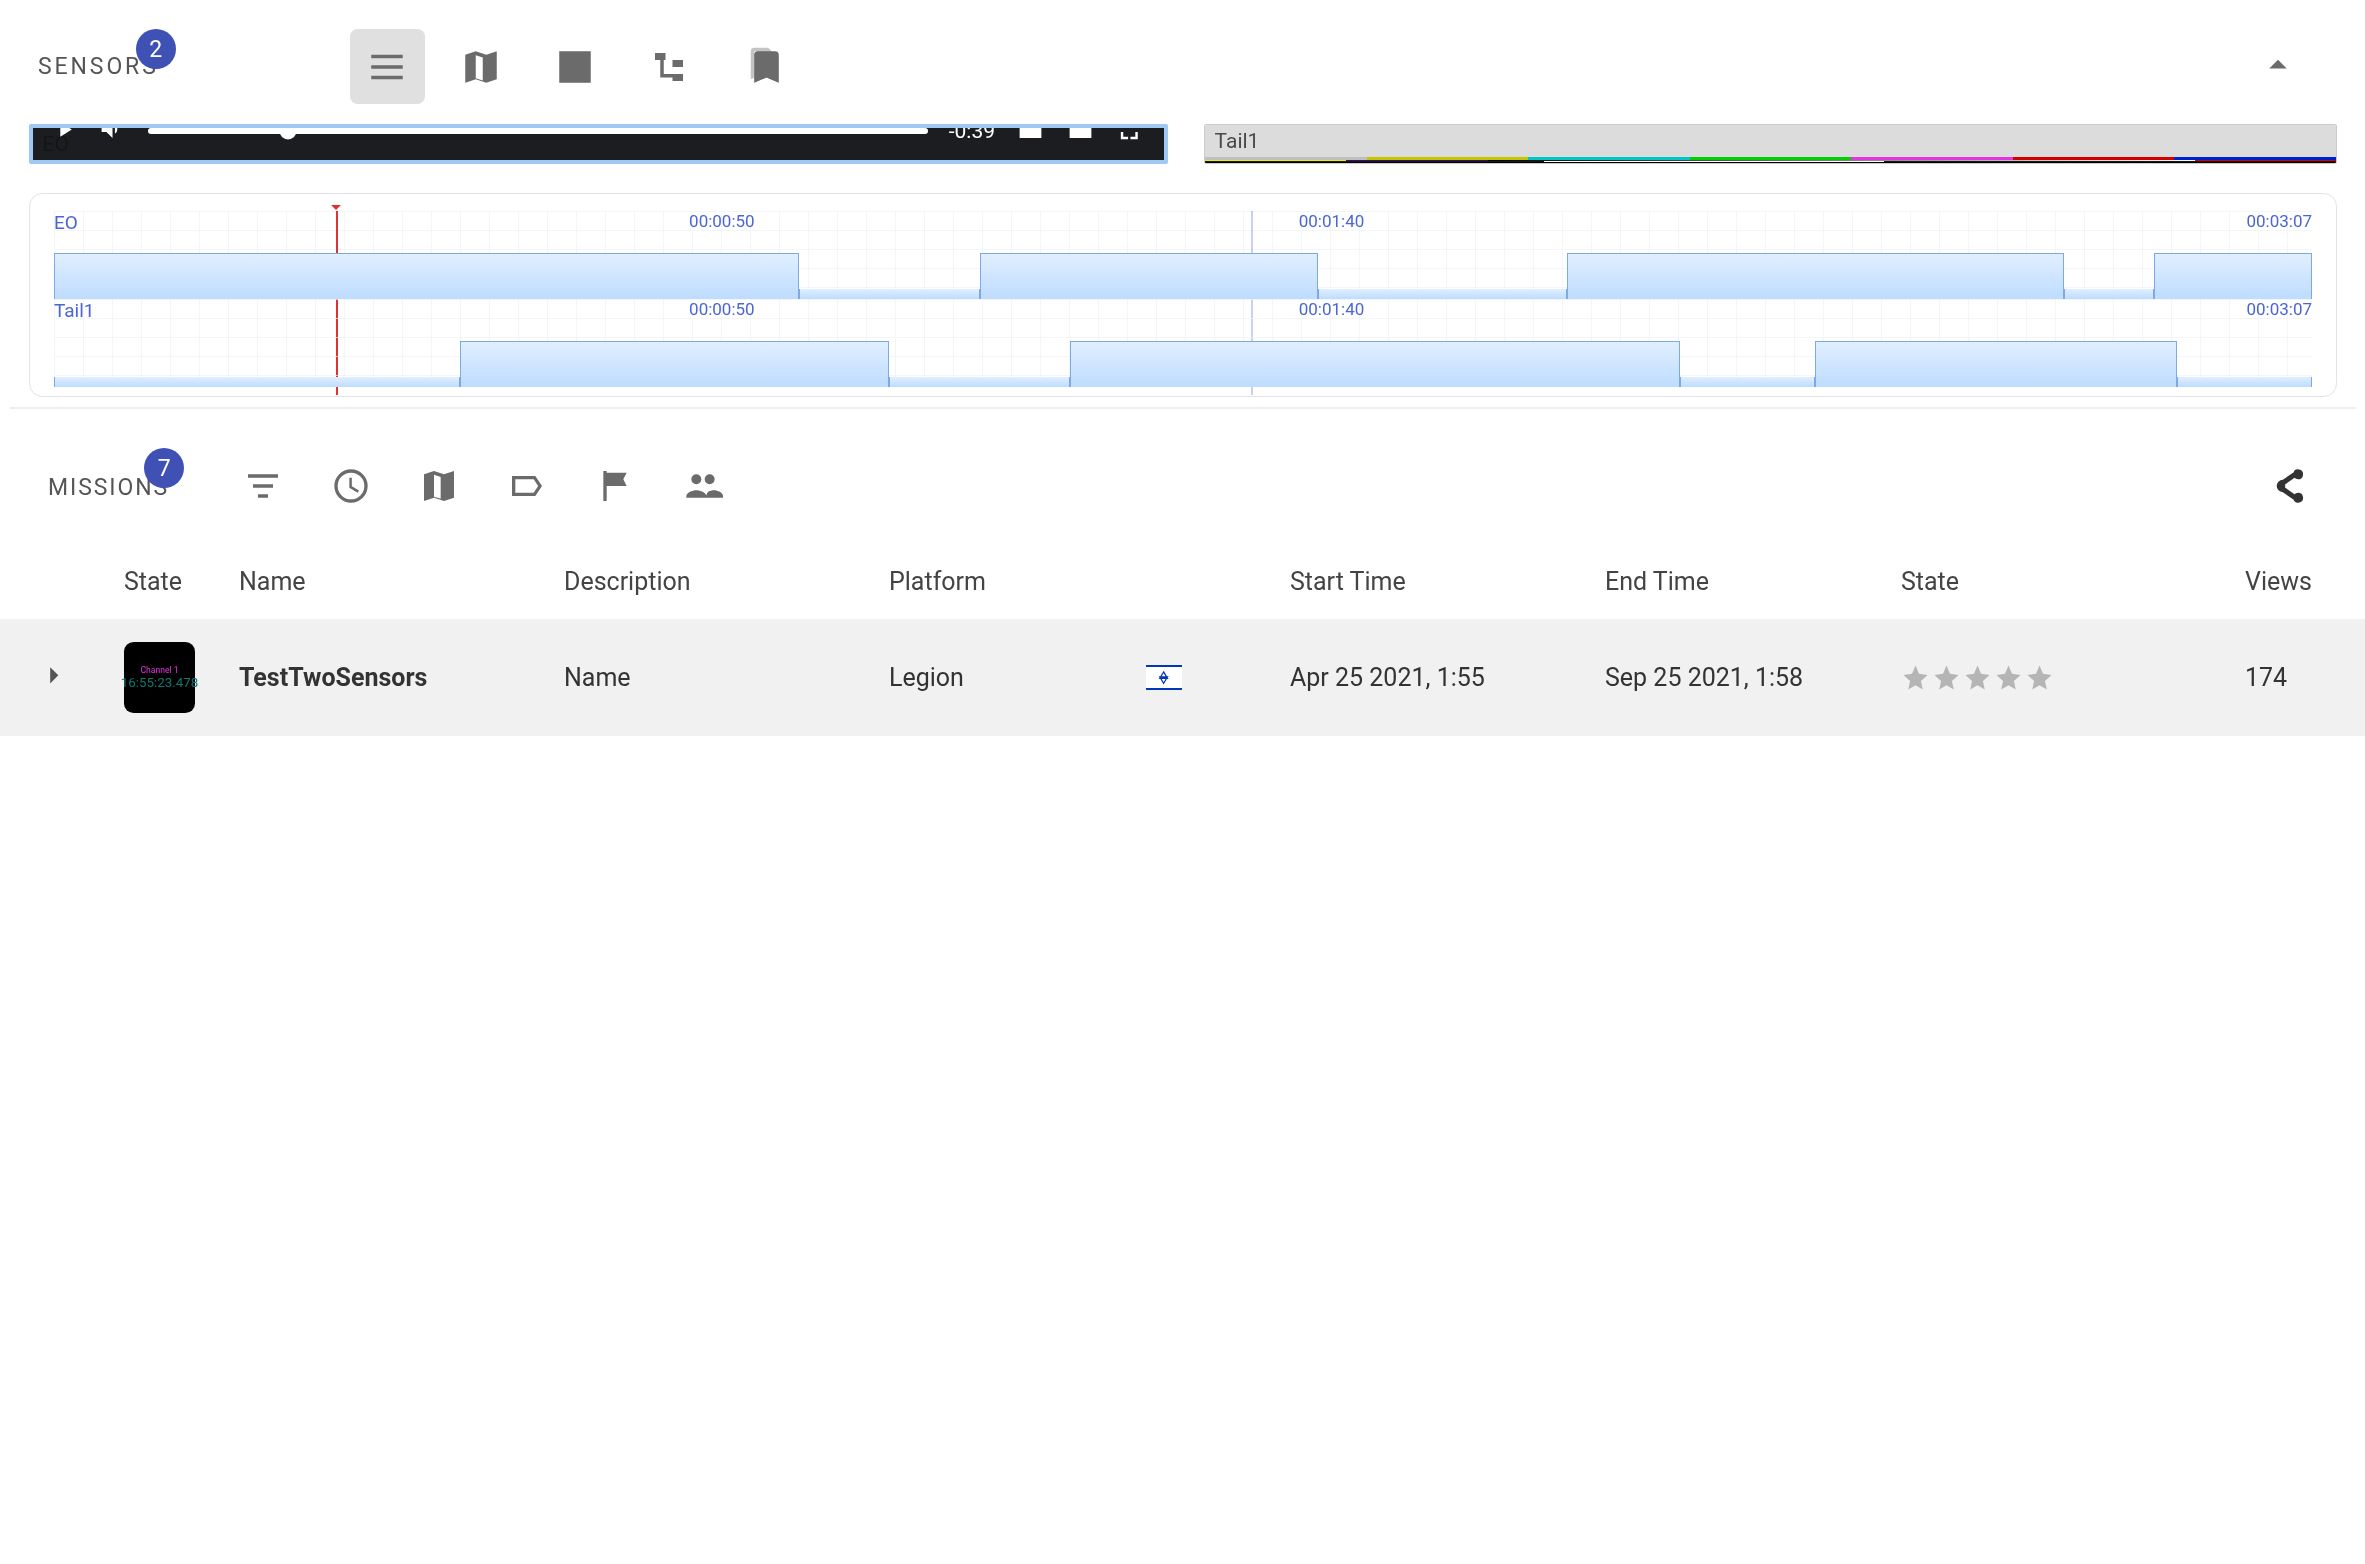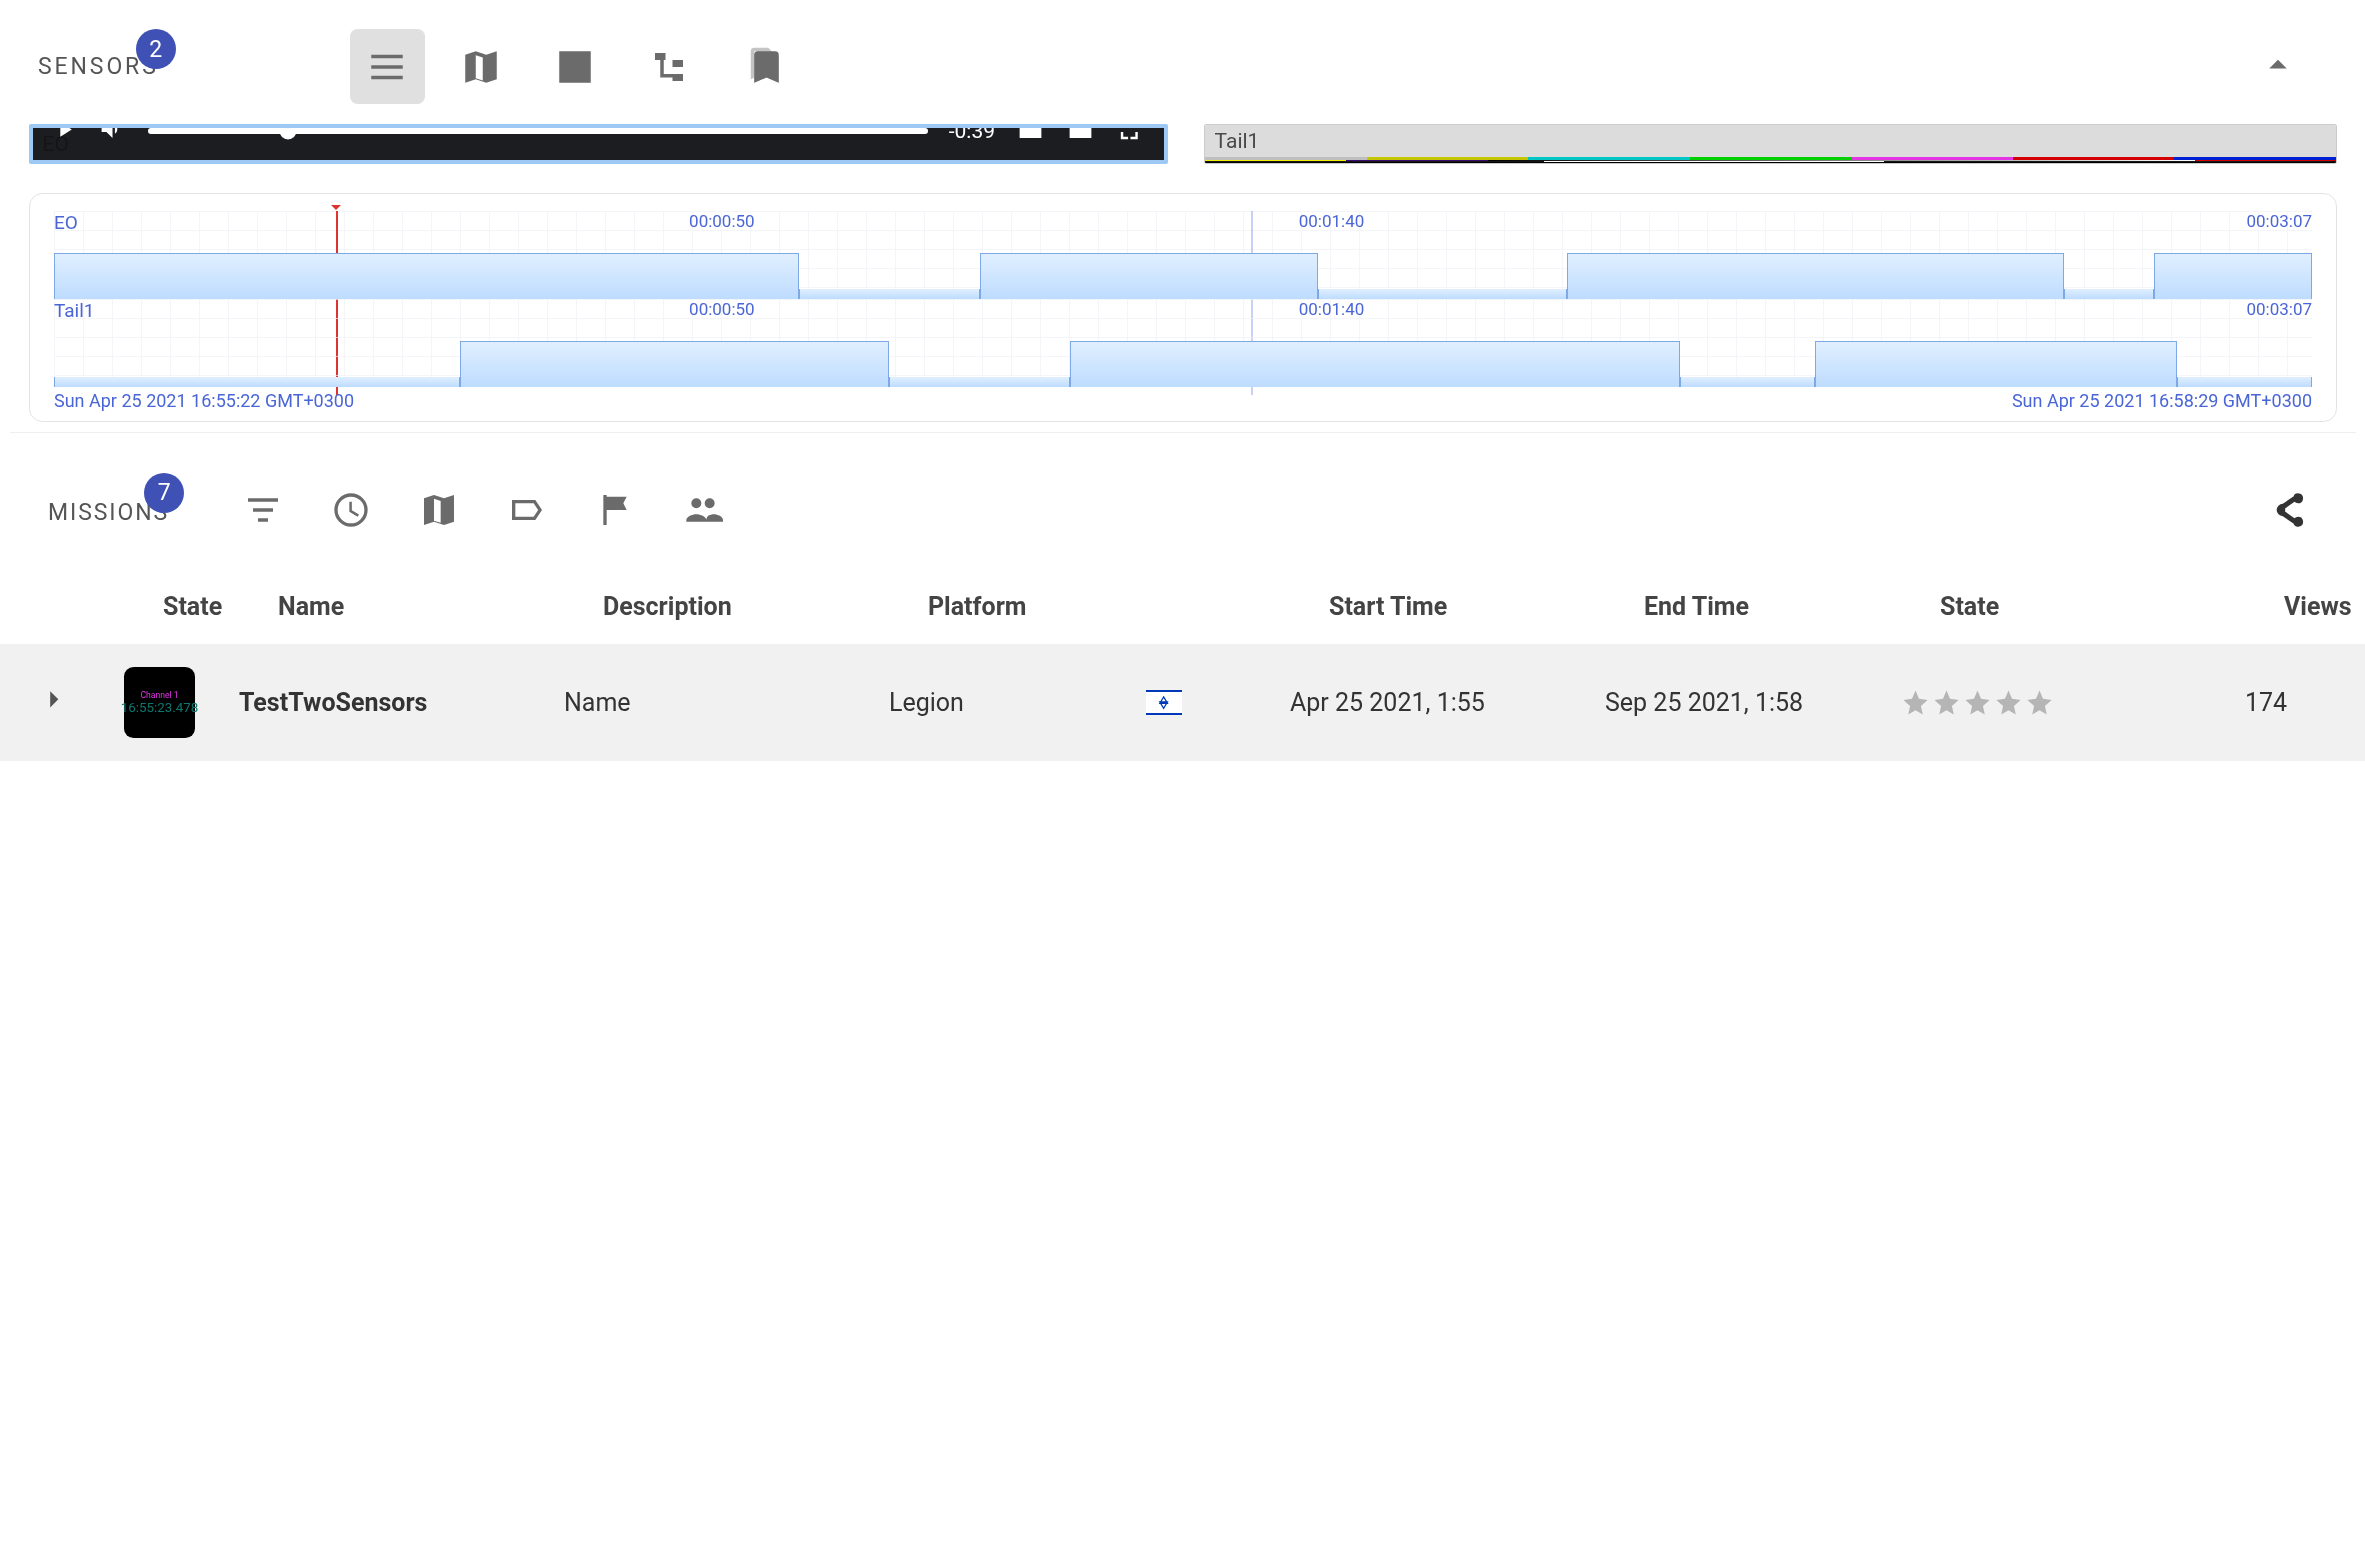--- a/index.html
+++ b/index.html
@@ -169,21 +169,21 @@
   }
   .share-ico { margin-left:38px; margin-right:9.6px;}
   
   .tbl-head, .tbl-row {
     display:grid;
     grid-template-columns: 86px 115px 325px 325px 401px 315px 296px 344px 153px;
     align-items:center;
     padding: 23px 19px 23px 38px;
     font-size:25px;
   }
-  .tbl-head { color:#444; font-weight:700; padding-top:48px;margin-left:39px;}
+  .tbl-head { color:#444; font-weight:400; padding-top:48px;}
   .tbl-row { background:#f1f1f1; }
   .tbl-row .name { font-weight:700; }
   .row-chevron { cursor:pointer;}
   .thumb {
     width:71px; height:71px; border-radius:9.6px; background:#000;
     position:relative; font-size:8.6px; color:#e335e3; display:flex;
     flex-direction:column; align-items:center; justify-content:center;
   }
   .thumb .tc-time { font-size:13.4px; color:#0f766e; }
   .flag-il { width:36px; height:25px; border-top:2.9px solid #0038b8; border-bottom:2.9px solid #0038b8; background:#fff; display:inline-flex; align-items:center; justify-content:center;}
@@ -334,24 +334,20 @@
     <div class="tl-track">
       <div class="seg seglow" style="left:0%;  width:18%"></div>
       <div class="seg seghigh" style="left:18%; width:19%"></div>
       <div class="seg seglow" style="left:37%; width:8%"></div>
       <div class="seg seghigh" style="left:45%; width:27%"></div>
       <div class="seg seglow" style="left:72%; width:6%"></div>
       <div class="seg seghigh" style="left:78%; width:16%"></div>
       <div class="seg seglow" style="left:94%; width:6%"></div>
     </div>
   </div>
-  <div class="tl-footer">
-    <span>Sun Apr 25 2021 16:55:22 GMT+0300</span>
-    <span>Sun Apr 25 2021 16:58:29 GMT+0300</span>
-  </div>
 </div>
 
 <div class="hr"></div>
 
 <div class="missions-bar">
   <div class="missions-label-wrap">
     <span class="missions-label">MISSIONS</span>
     <span class="missions-badge">7</span>
   </div>
   <div class="missions-icons">

